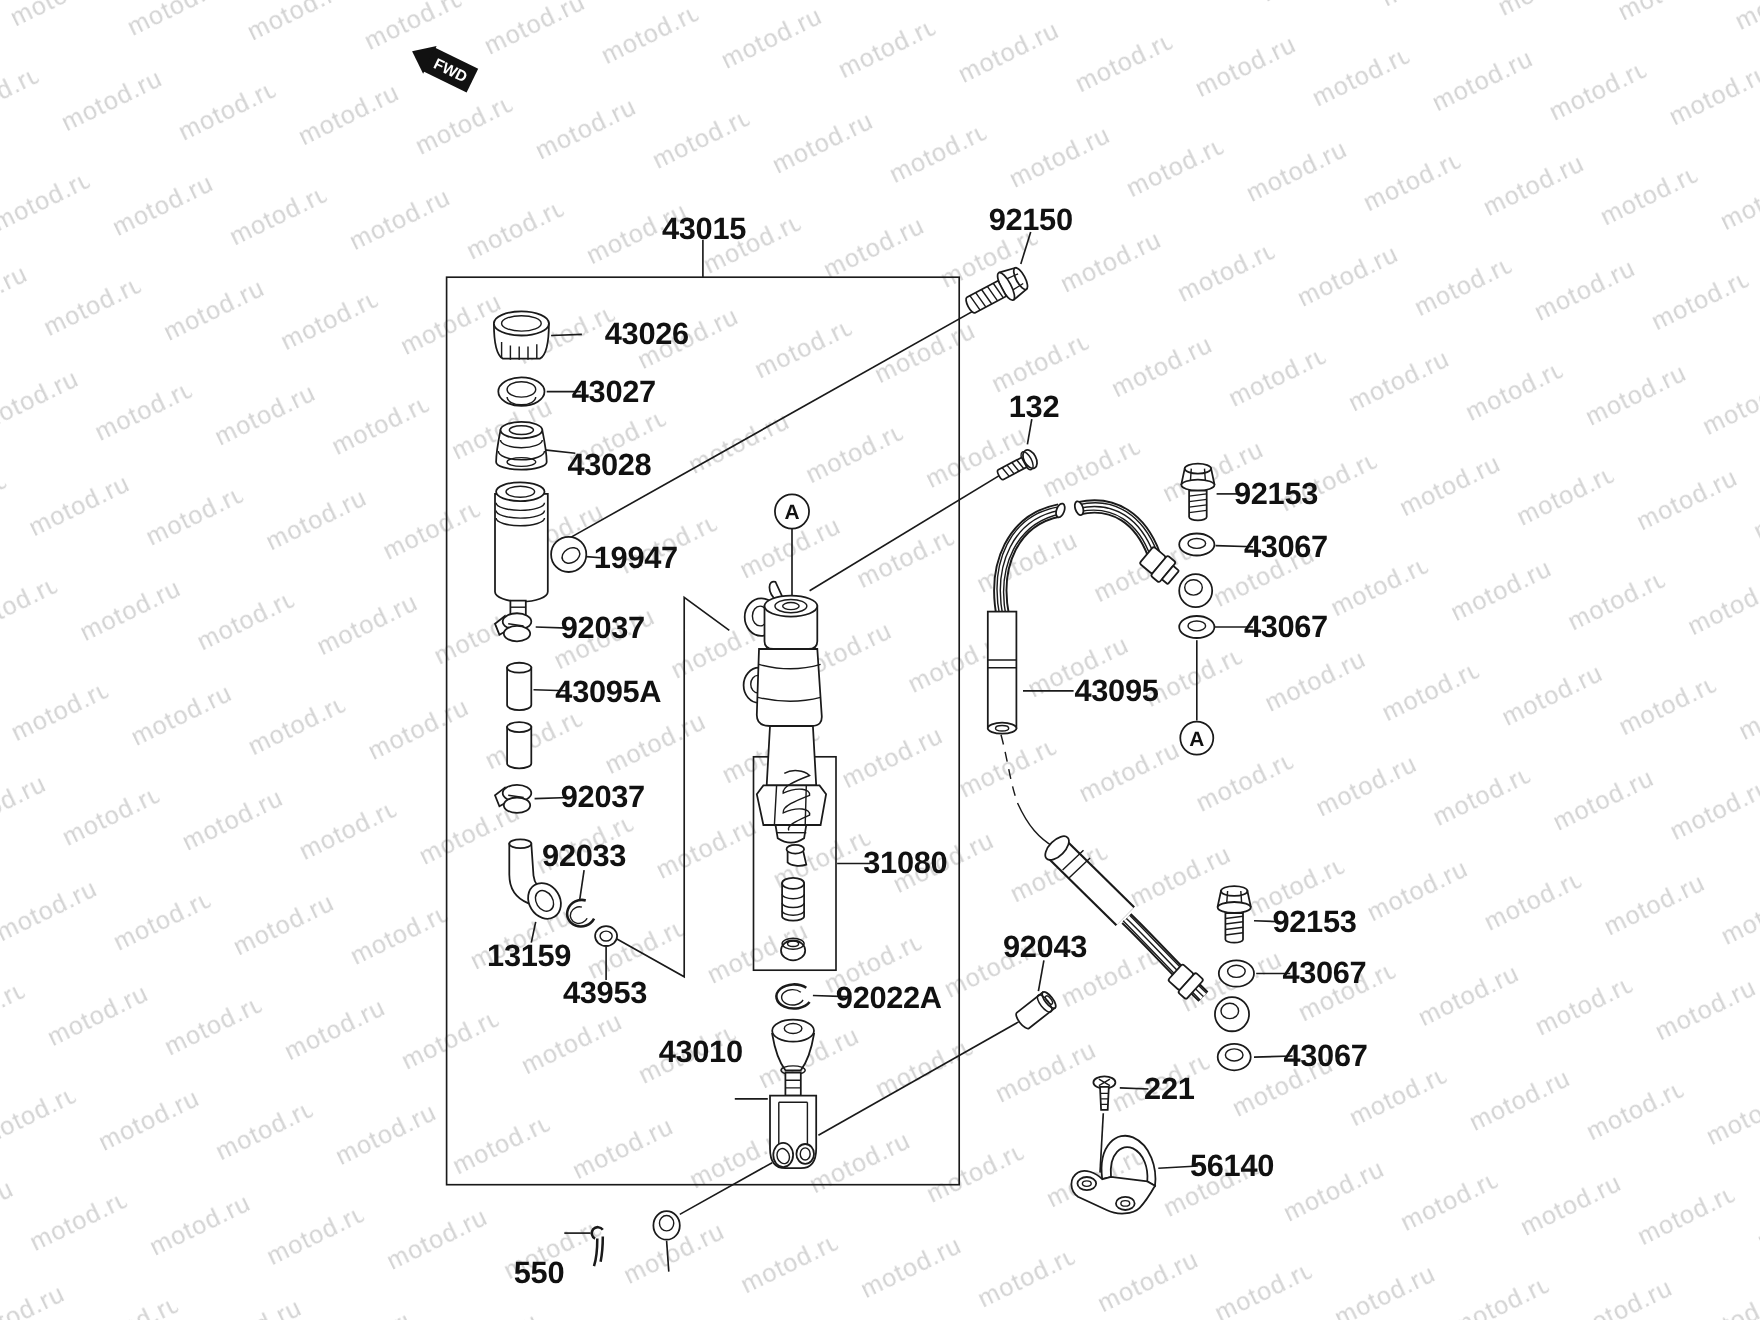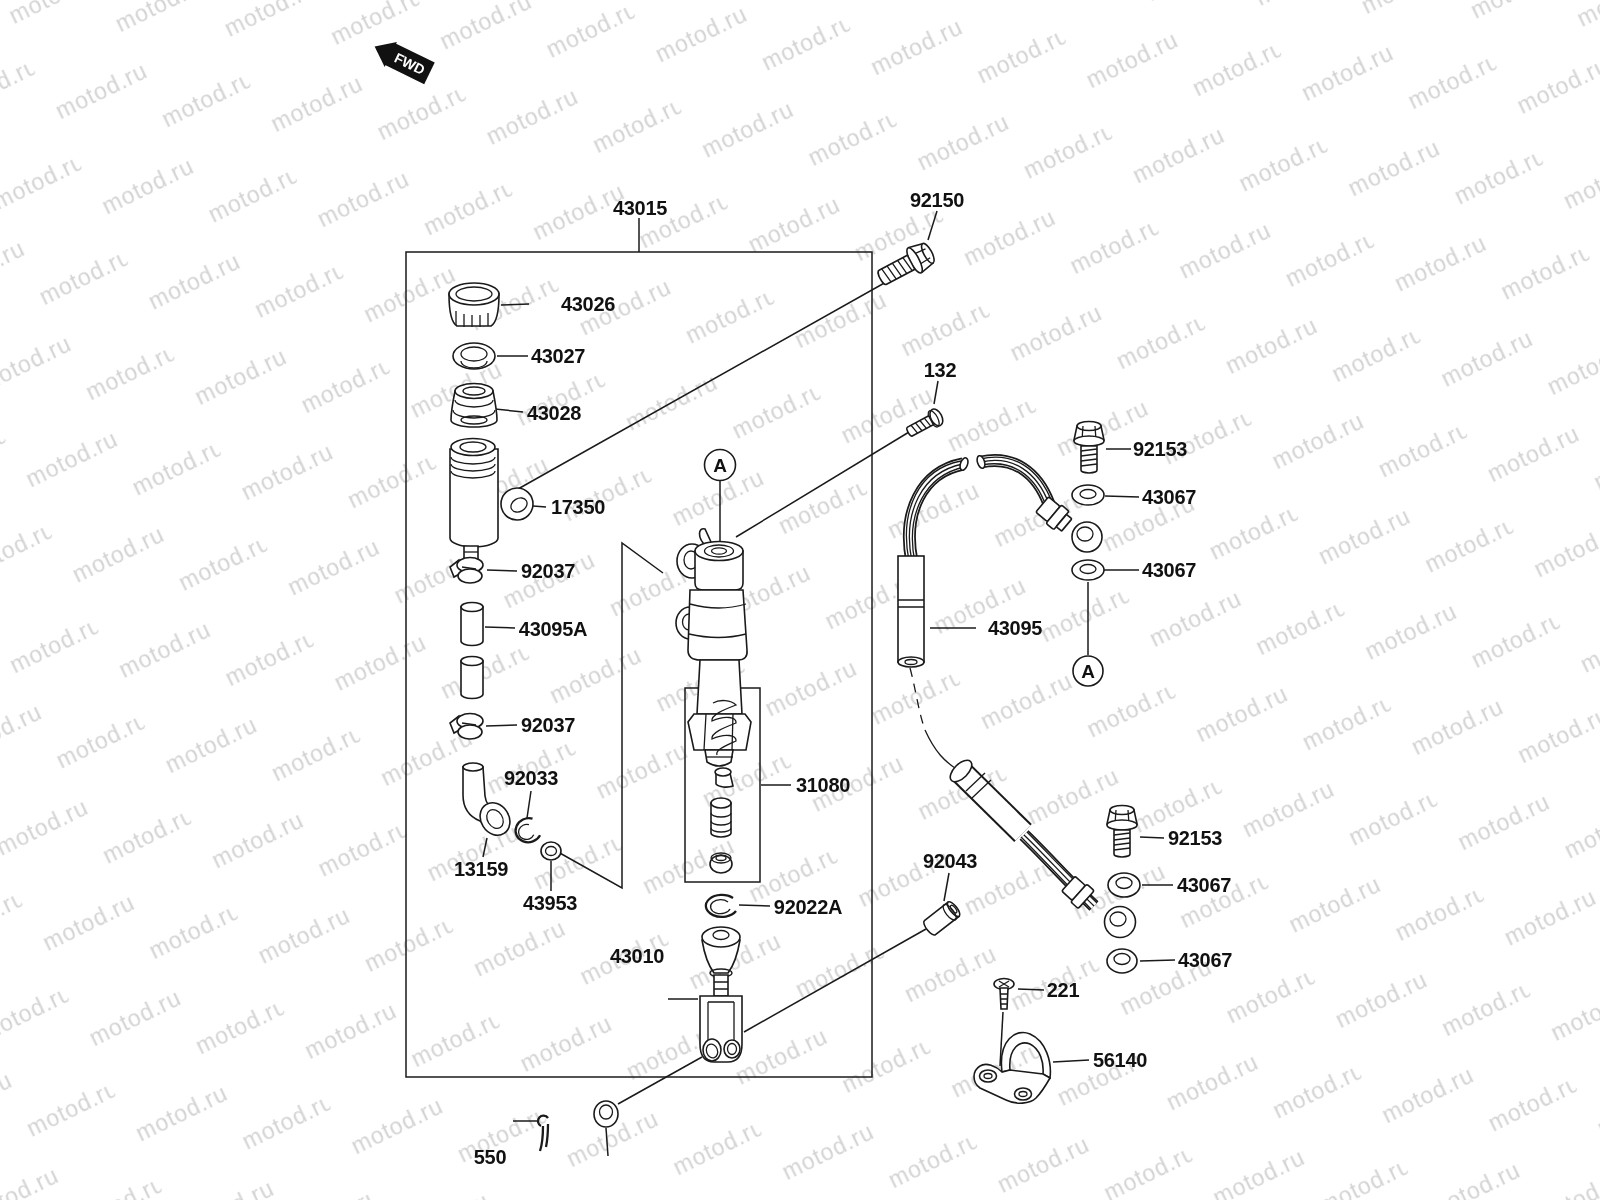--- a/index.html
+++ b/index.html
@@ -1,19 +1,19 @@
 <!DOCTYPE html>
 <html><head>
 <meta charset="utf-8">
 <style>
   html,body{margin:0;padding:0;background:#ffffff;}
   #stage{position:relative;width:1600px;height:1200px;background:#fff;overflow:hidden;
          font-family:"Liberation Sans", sans-serif;}
   #artwork{position:absolute;left:0;top:0;width:1600px;height:1200px;}
-  .plabel{position:absolute;transform:translate(-50%,-50%);font-size:20px;font-weight:600;
+  .plabel{position:absolute;transform:translate(-50%,-50%);font-size:28px;font-weight:600;
           color:#111;white-space:nowrap;letter-spacing:-0.3px;}
   svg .ln{stroke:#1a1a1a;stroke-width:1.5;fill:none;}
   svg .pt{stroke:#1a1a1a;stroke-width:1.6;fill:#ffffff;}
   svg .dt{stroke:#1a1a1a;stroke-width:1.3;fill:none;}
   svg .bold{stroke-width:2.3;}
   svg text.marker{font-family:"Liberation Sans",sans-serif;font-size:19px;font-weight:700;fill:#111;}
   svg text.wm{font-family:"Liberation Sans",sans-serif;font-size:23px;letter-spacing:1px;}
   svg text.fwd{font-family:"Liberation Sans",sans-serif;font-size:14px;font-weight:700;}
 </style>
 </head>
@@ -336,22 +336,22 @@
   </g>
   <g>
     <circle class="pt" cx="1088" cy="671" r="15"></circle>
     <text class="marker" x="1088" y="678" text-anchor="middle">A</text>
   </g>
 </svg>
 
 <div class="plabel" style="left:640px;top:208px">43015</div>
 <div class="plabel" style="left:588px;top:304px">43026</div>
 <div class="plabel" style="left:558px;top:356px">43027</div>
-<div class="plabel" style="left:554px;top:413px">43028</div>
-<div class="plabel" style="left:578px;top:507px">17350</div>
+<div class="plabel" style="left:554px;top:423px">43028</div>
+<div class="plabel" style="left:578px;top:507px">19947</div>
 <div class="plabel" style="left:548px;top:571px">92037</div>
 <div class="plabel" style="left:553px;top:629px">43095A</div>
 <div class="plabel" style="left:548px;top:725px">92037</div>
 <div class="plabel" style="left:531px;top:778px">92033</div>
 <div class="plabel" style="left:481px;top:869px">13159</div>
 <div class="plabel" style="left:550px;top:903px">43953</div>
 <div class="plabel" style="left:823px;top:785px">31080</div>
 <div class="plabel" style="left:808px;top:907px">92022A</div>
 <div class="plabel" style="left:637px;top:956px">43010</div>
 <div class="plabel" style="left:490px;top:1157px">550</div>

